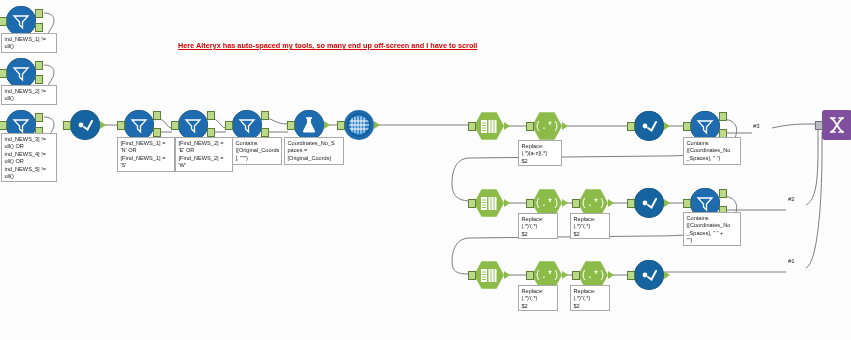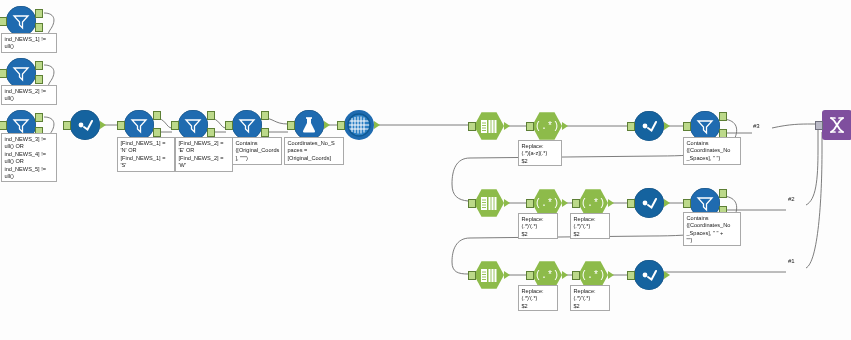--- a/index.html
+++ b/index.html
@@ -155,20 +155,21 @@
       <path d="M665 272 L 786 272"></path>
       <path d="M806 268 C 818 262, 822 200, 822 150 L 822 132"></path>
 
       <path d="M470 158 C 456 158, 452 170, 452 184 C 452 196, 458 200, 468 201"></path>
       <path d="M470 238 C 456 238, 452 250, 452 262 C 452 272, 458 274, 468 274"></path>
 
       <path d="M812 124 L 830 124"></path>
     </g>
   </svg>
 
+  <div id="note" style="left:178px; top:41px;">Here Alteryx has auto-spaced my tools, so many end up off-screen and I have to scroll</div>
 
   <div class="tool" style="left:6px; top:6px;">
     <div class="body circle-tool">
       <div class="glyph">
         <svg width="20" height="20" viewBox="0 0 20 20">
           <polygon points="3,5 17,5 11.5,11 11.5,17 8.5,14 8.5,11" fill="none" stroke="#ffffff" stroke-width="1.3"></polygon>
         </svg>
       </div>
     </div>
     <div class="anchor in" style="top:11px;"></div>

